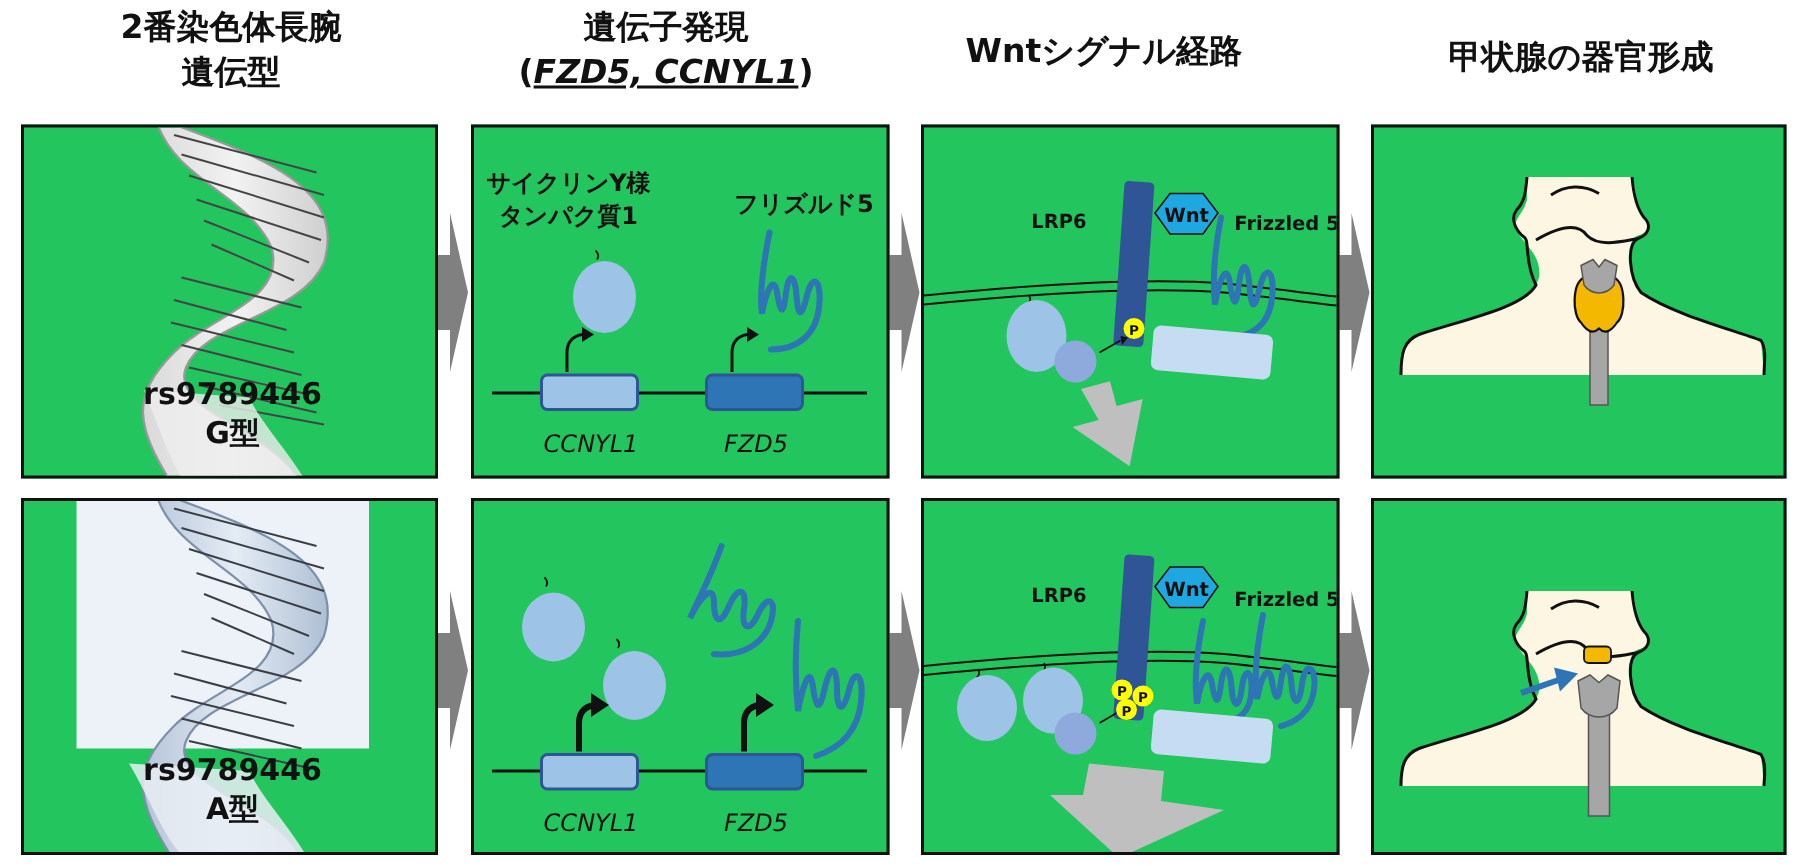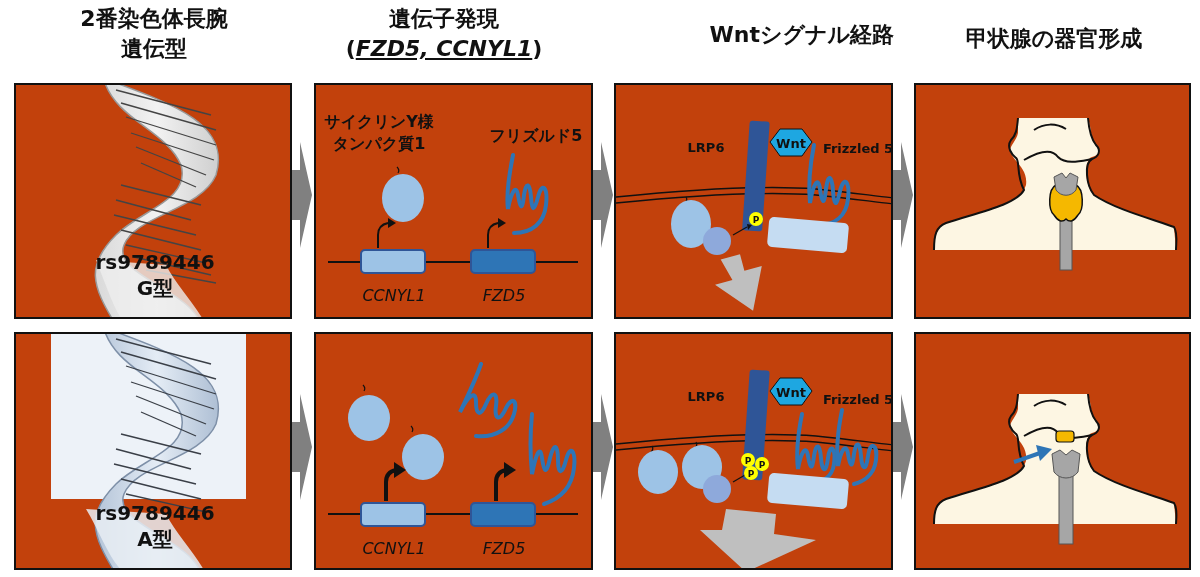--- a/index.html
+++ b/index.html
@@ -1,37 +1,37 @@
 <!DOCTYPE html>
 <html><head>
 <meta charset="utf-8">
 <style>
   html, body { margin: 0; padding: 0; background: #ffffff; }
   body { width: 1200px; height: 577px; position: relative; overflow: hidden;
          font-family: "DejaVu Sans", "Liberation Sans", sans-serif; }
   .col-title { position: absolute; top: 4px; text-align: center; font-weight: bold;
                font-size: 22px; line-height: 30px; color: #111; }
   .col-title .it { font-style: italic; text-decoration: underline; }
-  .panel { position: absolute; border: 2px solid #111; background: #c2410c; box-sizing: border-box; overflow: hidden; }
+  .panel { position: absolute; border: 2px solid #111; background: #22c55e; box-sizing: border-box; overflow: hidden; }
   .panel svg { position: absolute; left: 0; top: 0; }
   .arrow { position: absolute; }
   .lbl { font-family: "DejaVu Sans", "Liberation Sans", sans-serif; }
 </style>
 </head>
 <body>
 
 <div class="col-title" style="left:14px; width:280px;">
   <div>2番染色体長腕</div>
   <div>遺伝型</div>
 </div>
 <div class="col-title" style="left:304px; width:280px;">
   <div>遺伝子発現</div>
   <div><span>(</span><span class="it">FZD5, CCNYL1</span><span>)</span></div>
 </div>
-<div class="col-title" style="left:614px; width:280px; top:20px;text-align:right;">
+<div class="col-title" style="left:596px; width:280px; top:20px;">
   <div>Wntシグナル経路</div>
 </div>
 <div class="col-title" style="left:914px; width:280px; top:24px;">
   <div>甲状腺の器官形成</div>
 </div>
 
 <svg class="arrow" style="left:290px; top:140px;" width="24" height="110">
     <polygon points="0,30 10,30 10,2 22,55 10,108 10,80 0,80" fill="#808080"></polygon>
   </svg>
 <svg class="arrow" style="left:591px; top:140px;" width="24" height="110">

